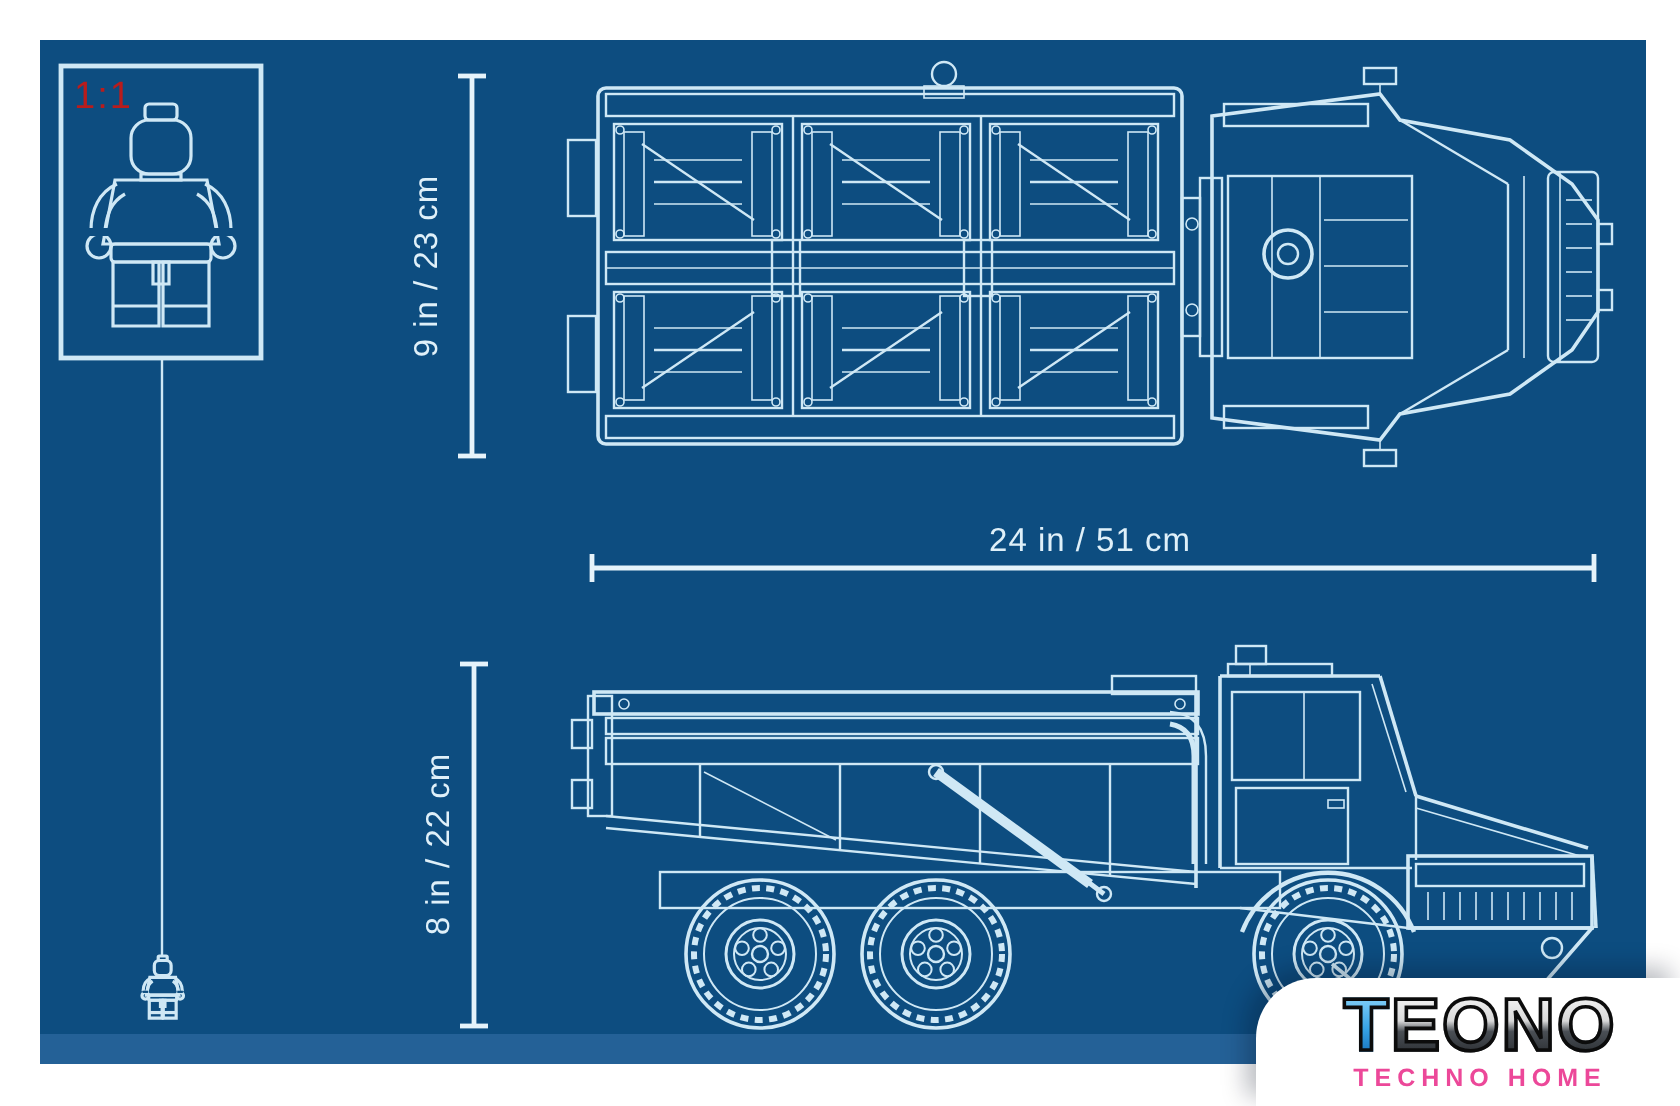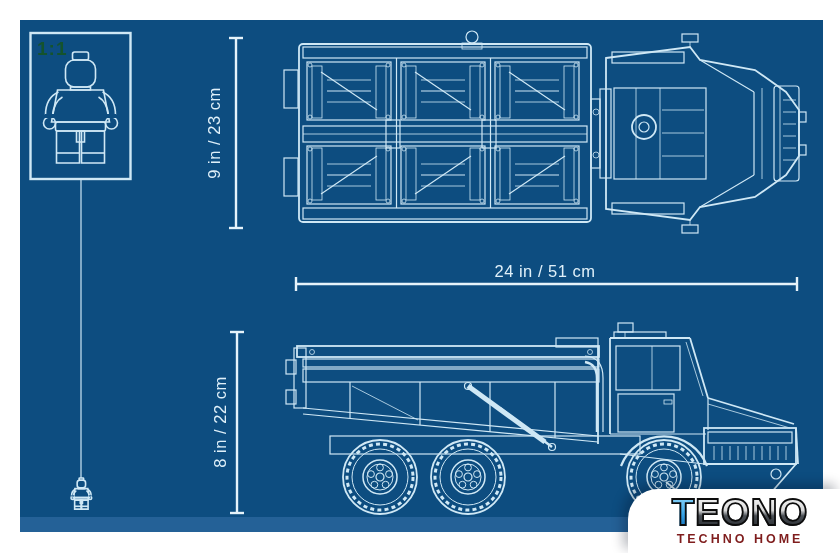--- a/index.html
+++ b/index.html
@@ -17,31 +17,31 @@
   svg.draw *{stroke:var(--line);fill:none;}
   svg.draw .dim{stroke:var(--line-strong);stroke-width:2.4;}
   svg.draw .thin{stroke-width:.8;}
   svg.draw .med{stroke-width:1.2;}
   svg.draw .bold{stroke-width:1.8;}
   #minifig *{vector-effect:non-scaling-stroke;stroke-width:1.6;}
   #minifig .gap{fill:var(--bp-bg);stroke:none;}
   .dimlabel{position:absolute;color:#dff0f9;font-size:16.5px;letter-spacing:.5px;white-space:nowrap;}
   .dimlabel.v{transform:translate(-50%,-50%) rotate(-90deg);}
   .dimlabel.h{transform:translate(-50%,-50%);}
-  .scale-label{position:absolute;left:37px;top:38px;color:#14532d;font-size:19px;font-weight:bold;letter-spacing:1px;}
+  .scale-label{position:absolute;left:37px;top:38px;color:#b91c1c;font-size:19px;font-weight:normal;letter-spacing:1px;}
   .wm-panel{position:absolute;right:0;bottom:0;width:200px;height:64px;background:#ffffff;
             border-top-left-radius:30px;box-shadow:-5px -5px 12px rgba(0,10,30,.28);
             display:flex;flex-direction:column;align-items:center;justify-content:center;padding-left:12px;}
   .brand{font-size:37px;font-weight:bold;line-height:.92;letter-spacing:1px;}
   .brand span{-webkit-text-stroke:1.8px #0c0c0c;}
   .brand .first{background:linear-gradient(180deg,#9fe0ff 0%,#36a3e6 55%,#0a5da8 100%);
                 -webkit-background-clip:text;background-clip:text;color:transparent;}
   .brand .rest{background:linear-gradient(180deg,#ffffff 0%,#d9d9d9 45%,#4a4f55 58%,#1d2024 100%);
                -webkit-background-clip:text;background-clip:text;color:transparent;}
-  .wm-sub{margin-top:2px;font-size:12.5px;font-weight:bold;letter-spacing:3px;color:#7f1d1d;}
+  .wm-sub{margin-top:2px;font-size:12.5px;font-weight:bold;letter-spacing:3px;color:#ec4899;}
 </style>
 </head>
 <body>
 
 <div class="blueprint">
   <div class="bottom-strip"></div>
 </div>
 
 <svg class="draw" viewBox="0 0 840 553">
   <defs>

